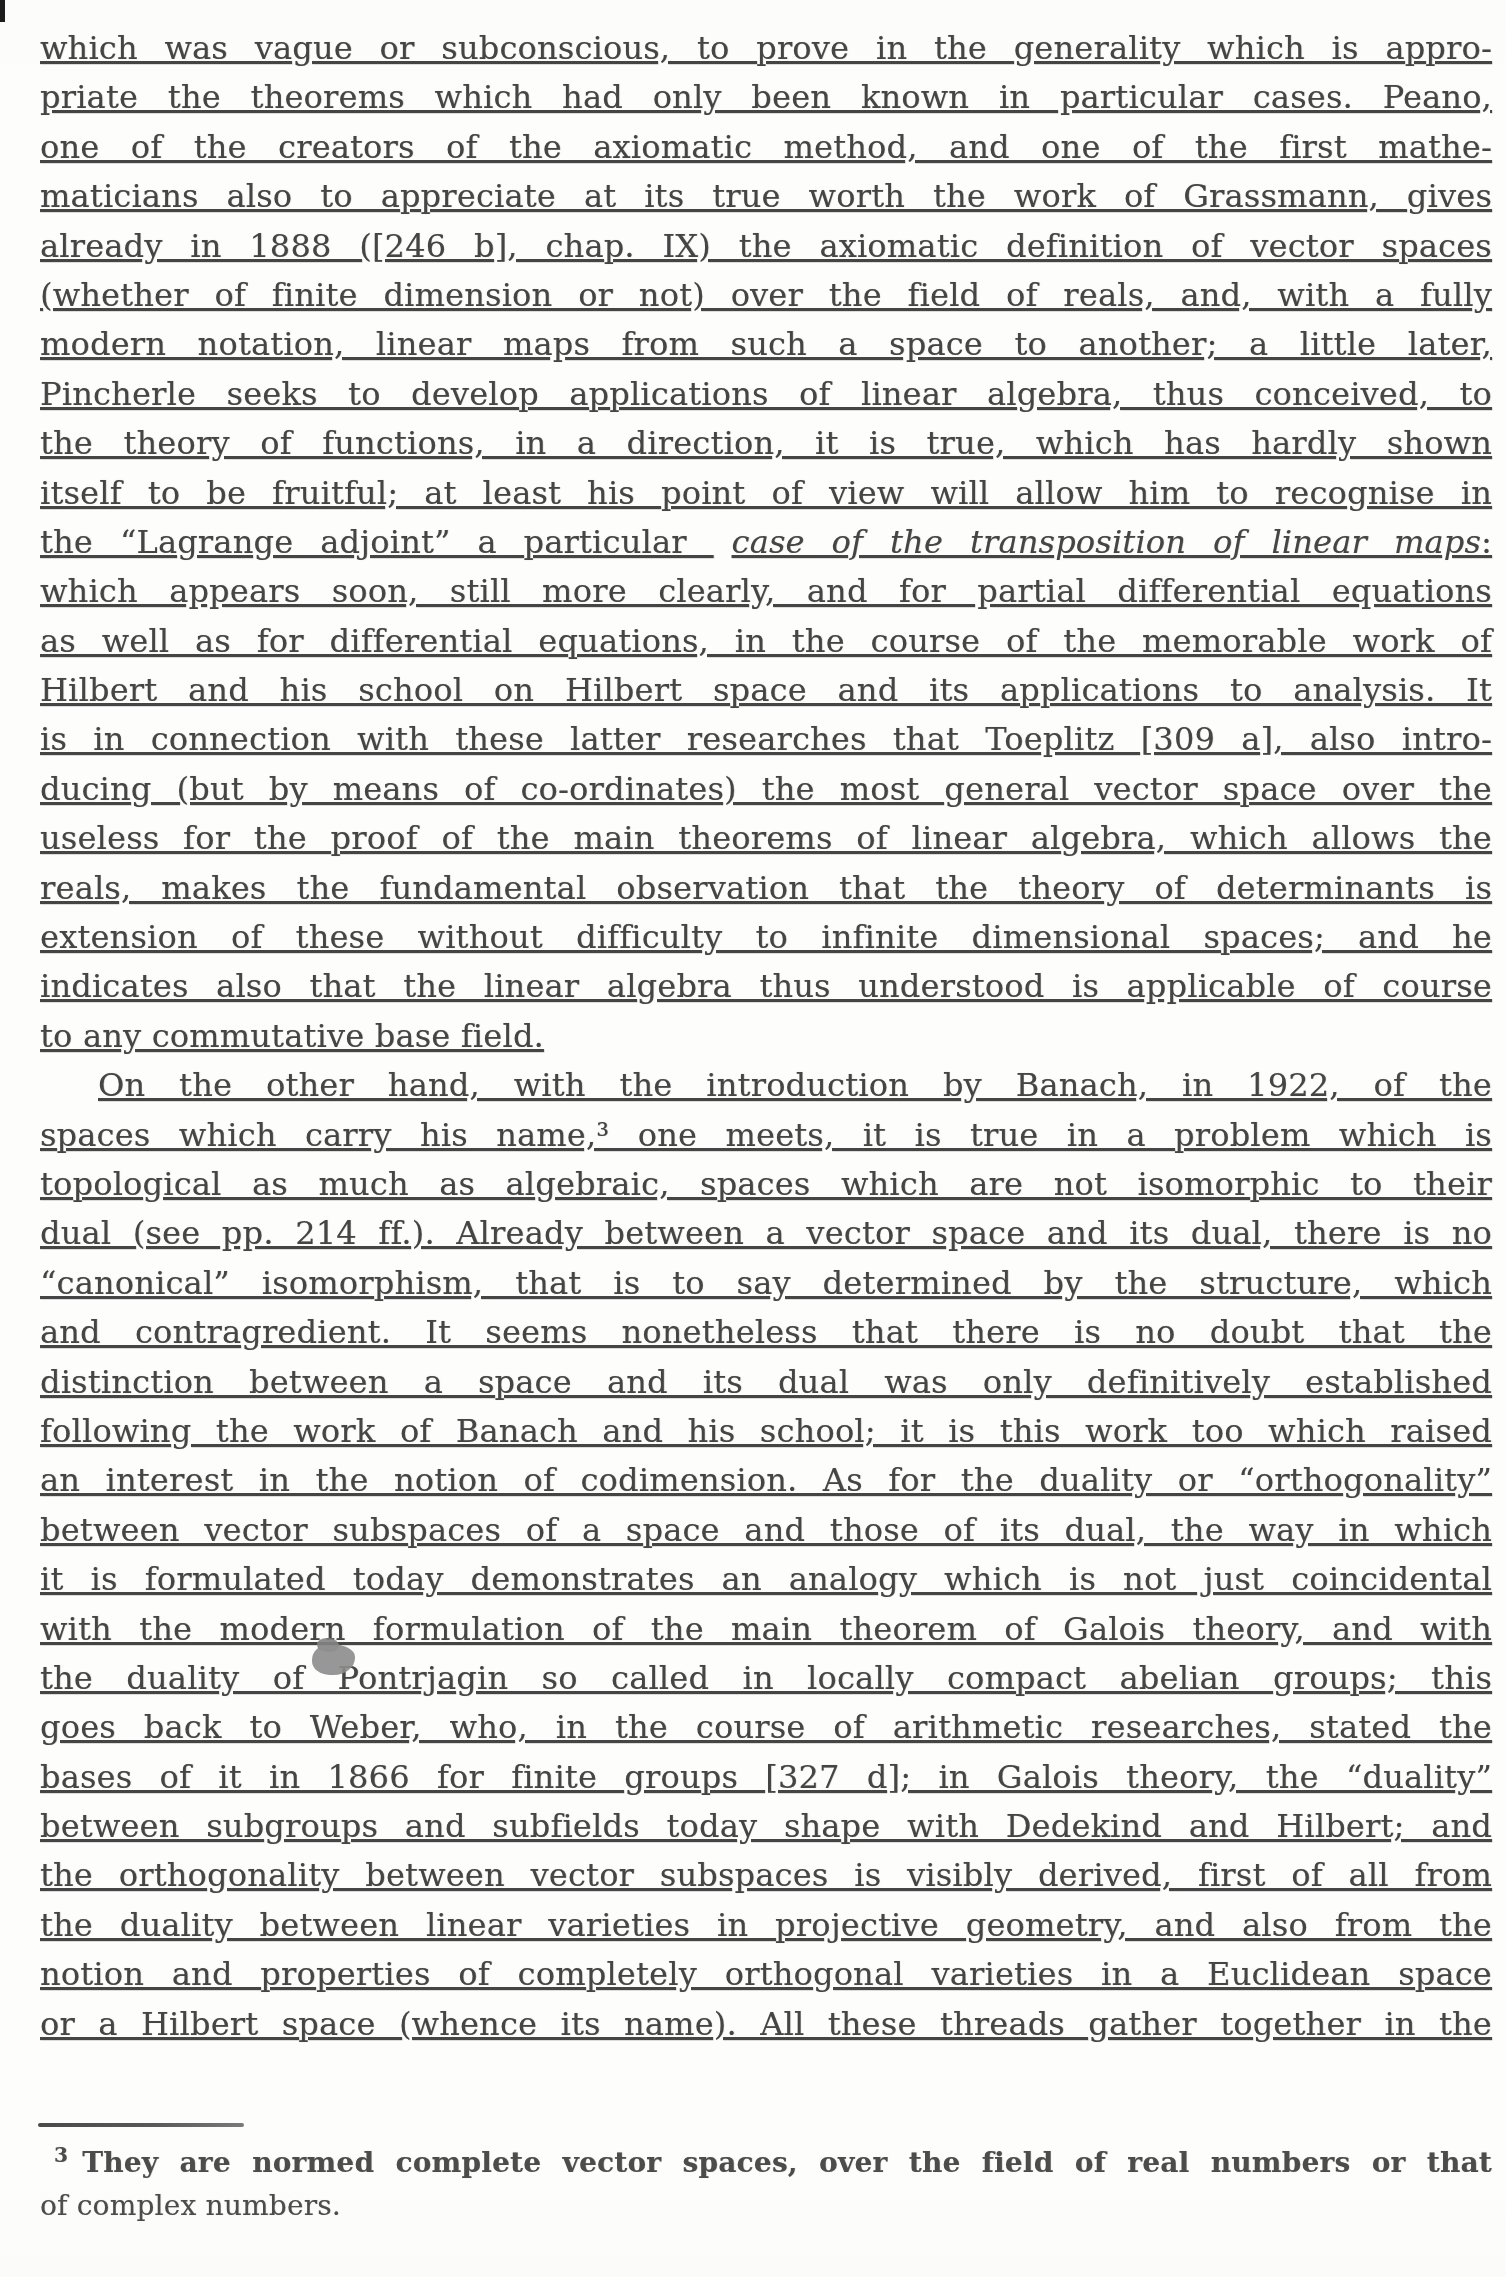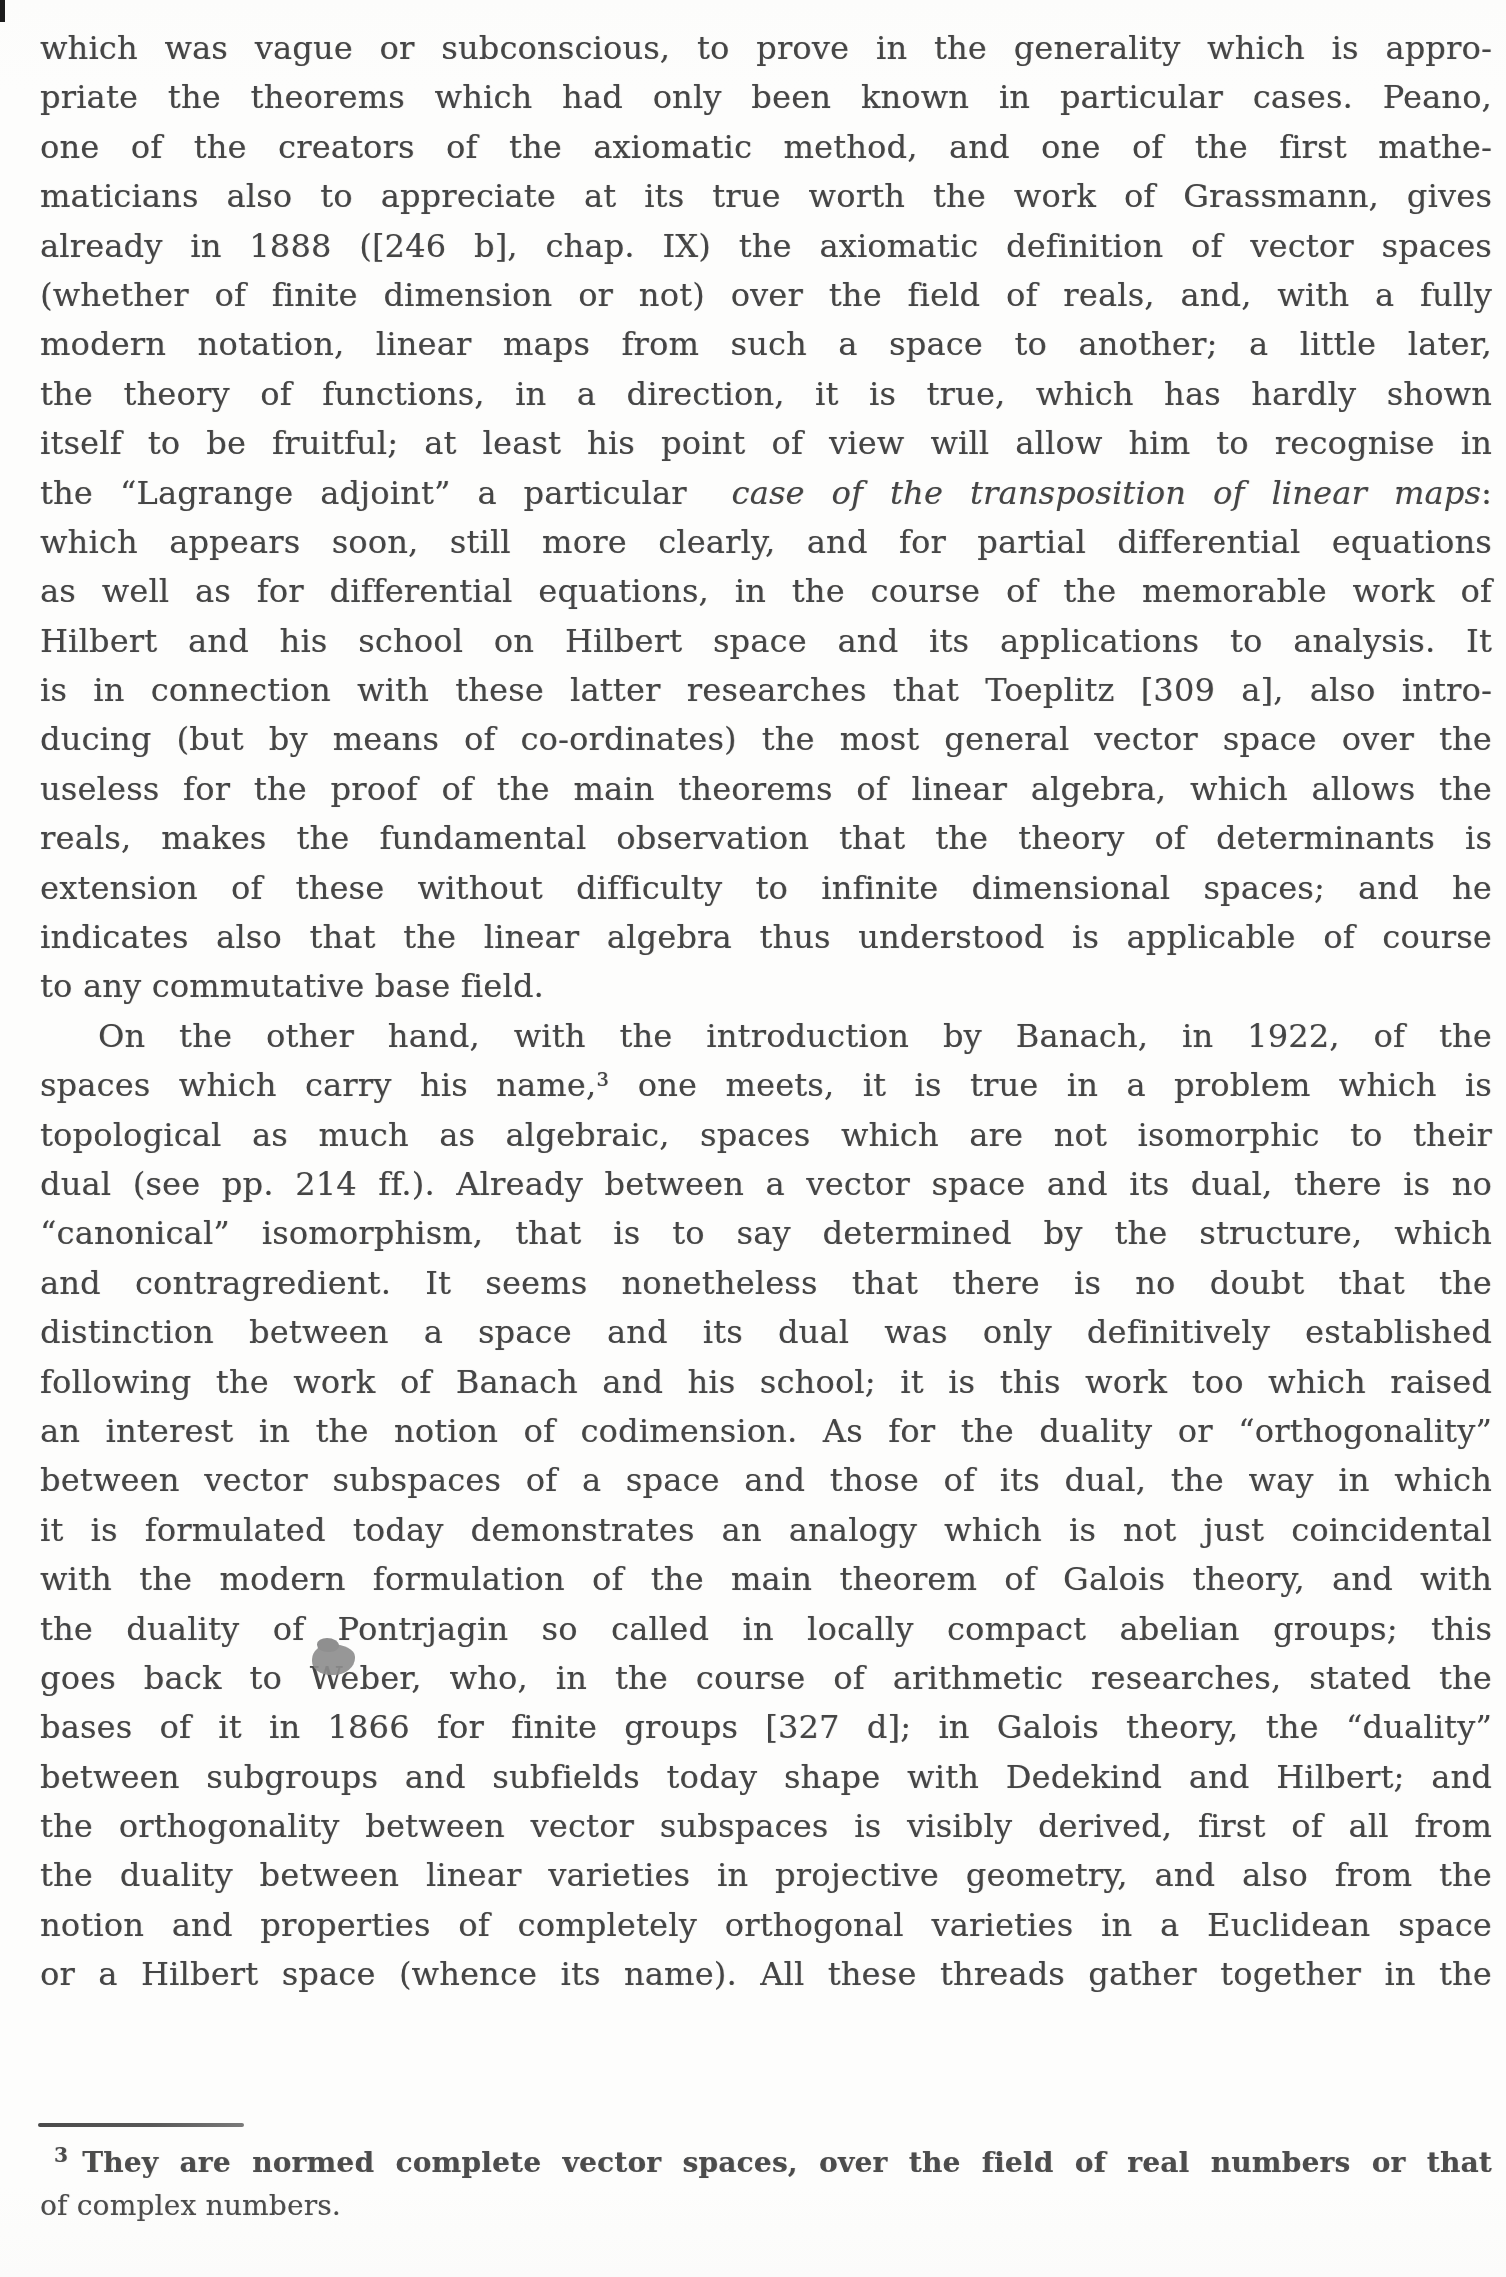--- a/index.html
+++ b/index.html
@@ -21,20 +21,21 @@
     width: 5px; height: 22px;
     background: #1c1c1c;
   }
   .text-block {
     position: absolute;
     left: 40px; top: 24px;
     width: 1452px;
     font-size: 32px;
     letter-spacing: 0.2px;
     text-shadow: 0.4px 0.4px 0.7px rgba(70,70,70,0.45);
+    text-decoration: underline;
   }
   .line {
     height: 49.4px;
     line-height: 49.4px;
     white-space: normal;
     text-align: justify;
     text-align-last: justify;
     text-justify: inter-word;
     overflow: visible;
   }
@@ -88,20 +89,21 @@
 <div class="page">
   <div class="edge-mark"></div>
   <div class="text-block" id="main-text">
       <div class="line">which was vague or subconscious, to prove in the generality which is appro-</div>
       <div class="line">priate the theorems which had only been known in particular cases. Peano,</div>
       <div class="line">one of the creators of the axiomatic method, and one of the first mathe-</div>
       <div class="line">maticians also to appreciate at its true worth the work of Grassmann, gives</div>
       <div class="line">already in 1888 ([246 b], chap. IX) the axiomatic definition of vector spaces</div>
       <div class="line">(whether of finite dimension or not) over the field of reals, and, with a fully</div>
       <div class="line">modern notation, linear maps from such a space to another; a little later,</div>
+      <div class="line">Pincherle seeks to develop applications of linear algebra, thus conceived, to</div>
       <div class="line">the theory of functions, in a direction, it is true, which has hardly shown</div>
       <div class="line">itself to be fruitful; at least his point of view will allow him to recognise in</div>
       <div class="line">the “Lagrange adjoint” a particular <i>case of the transposition of linear maps</i>:</div>
       <div class="line">which appears soon, still more clearly, and for partial differential equations</div>
       <div class="line">as well as for differential equations, in the course of the memorable work of</div>
       <div class="line">Hilbert and his school on Hilbert space and its applications to analysis. It</div>
       <div class="line">is in connection with these latter researches that Toeplitz [309 a], also intro-</div>
       <div class="line">ducing (but by means of co-ordinates) the most general vector space over the</div>
       <div class="line">useless for the proof of the main theorems of linear algebra, which allows the</div>
       <div class="line">reals, makes the fundamental observation that the theory of determinants is</div>

